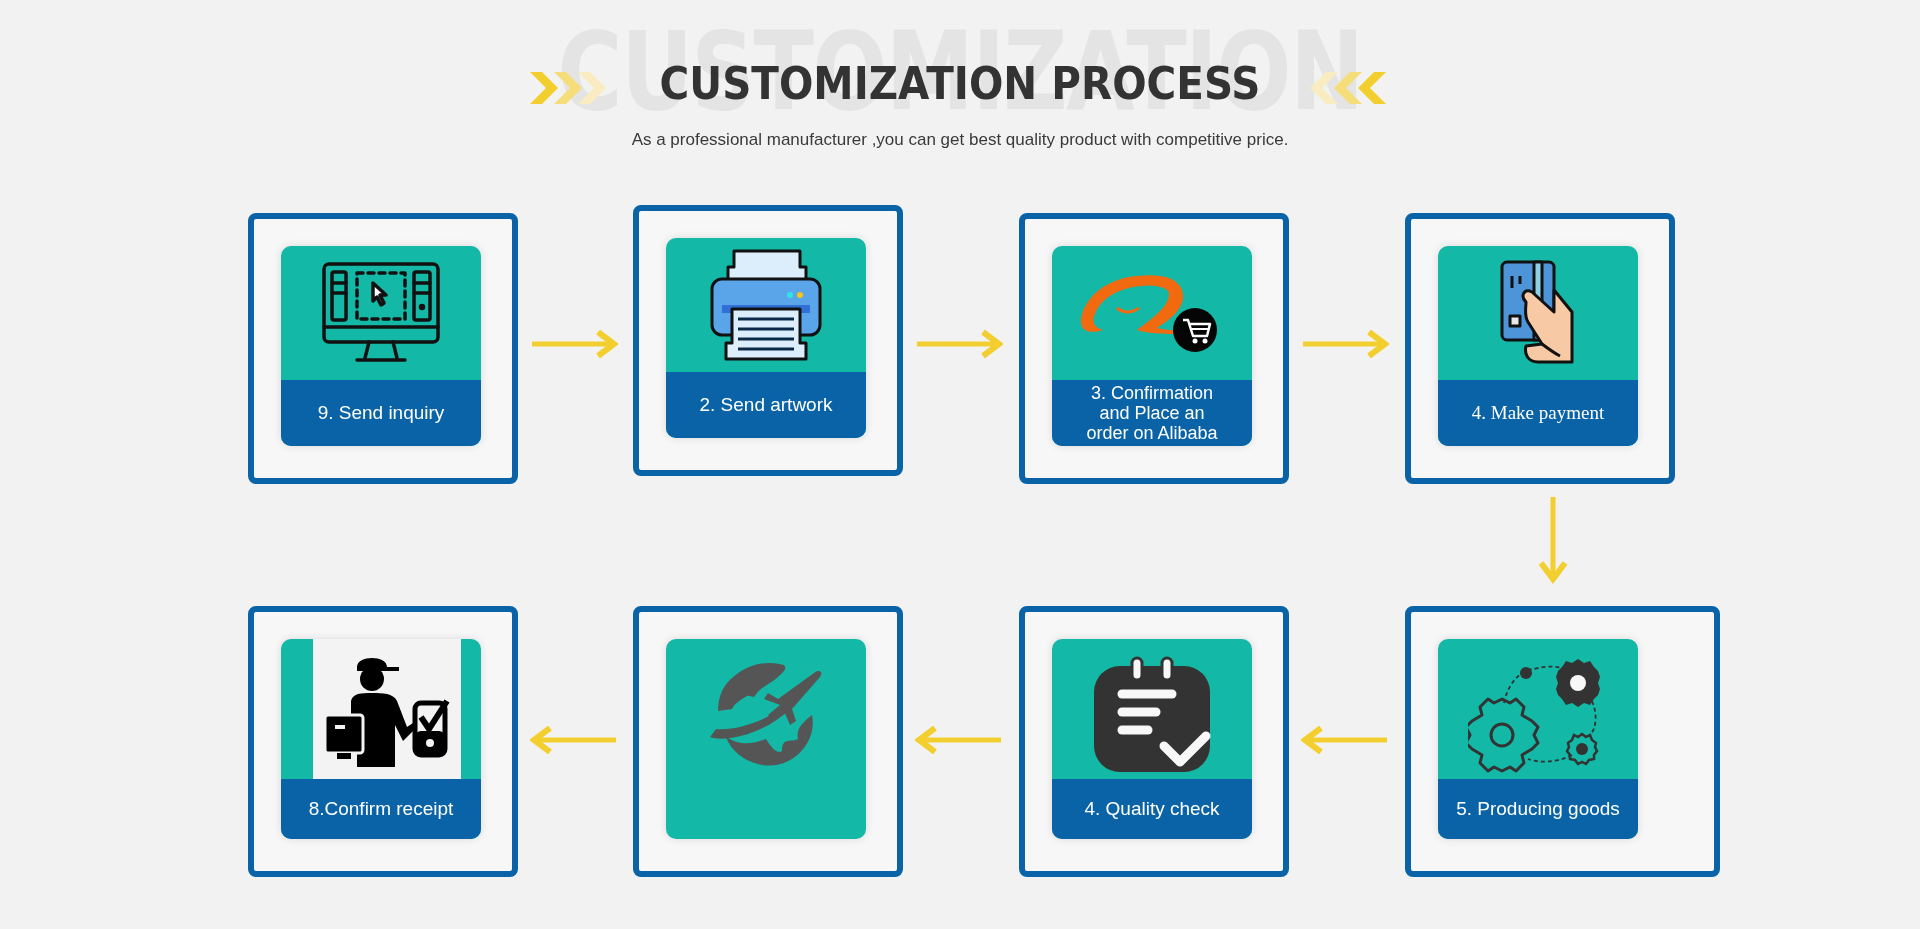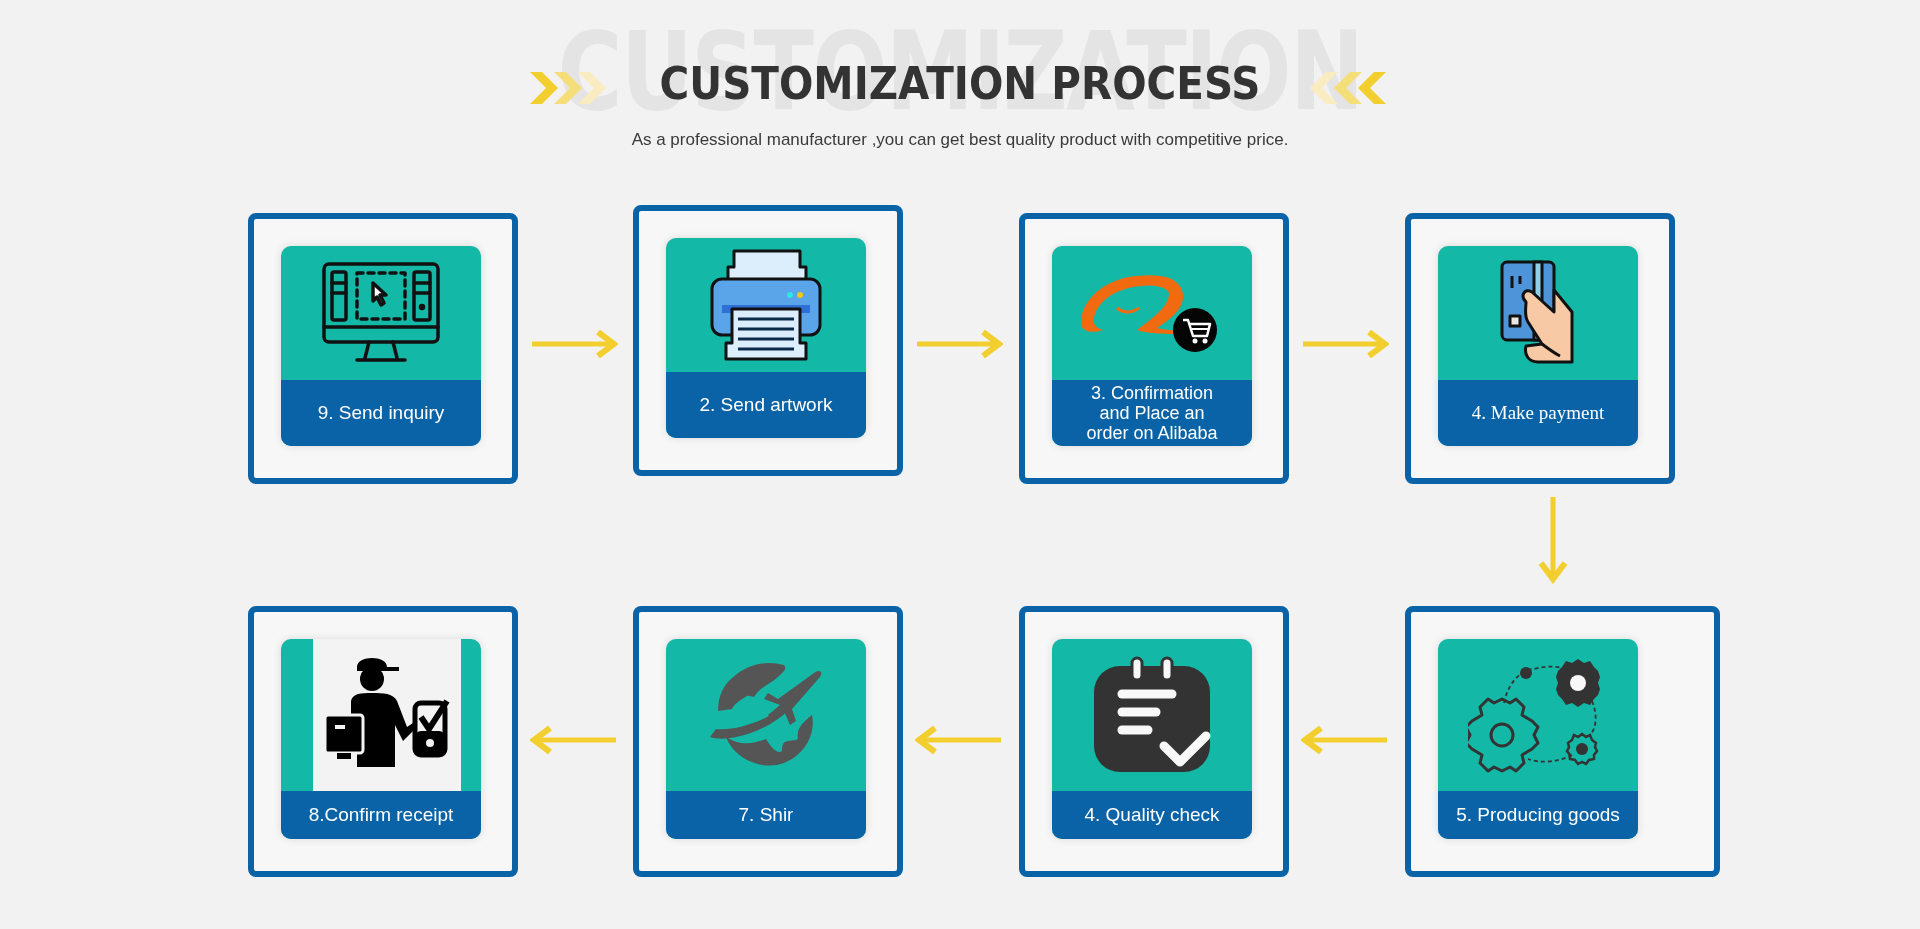--- a/index.html
+++ b/index.html
@@ -6,21 +6,21 @@
   body { width:1920px; height:929px; background:#f2f2f2; position:relative; overflow:hidden; font-family:"Liberation Sans", sans-serif; }
   .watermark { position:absolute; left:0; width:1920px; top:18px; text-align:center; font-family:"DejaVu Sans", sans-serif; font-weight:bold; font-size:108px; letter-spacing:-2px; color:#e4e4e4; transform:scaleX(0.82); transform-origin:center; line-height:1; }
   .title { position:absolute; left:0; width:1920px; top:62px; text-align:center; font-family:"DejaVu Sans", sans-serif; font-weight:bold; font-size:44px; color:#333333; letter-spacing:0px; transform:scaleX(0.92); transform-origin:center; line-height:1; }
   .subtitle { position:absolute; left:0; width:1920px; top:130px; text-align:center; font-size:17px; color:#3a3a3a; }
   .chev { position:absolute; top:68px; width:100px; height:40px; }
   .box { position:absolute; width:258px; height:259px; border:6px solid #0a63a6; border-radius:8px; background:#f7f7f7; box-sizing:content-box; }
   .card { position:absolute; left:27px; top:27px; width:200px; height:200px; border-radius:10px; background:#14b8a6; box-shadow:0 0 8px rgba(0,0,0,0.12); overflow:hidden; }
   .card .icon { position:absolute; left:0; top:0; width:200px; height:134px; display:flex; align-items:center; justify-content:center; }
   .card .label { position:absolute; left:0; bottom:0; width:200px; height:66px; background:#0a63a6; color:#fff; font-size:19px; display:flex; align-items:center; justify-content:center; text-align:center; line-height:20px; }
   .card.r2 .icon { height:152px; }
-  .card.r2 .label { height:48px; }
+  .card.r2 .label { height:60px; }
   .card .label.multi { font-size:18px; line-height:20px; }
   .arrow { position:absolute; }
 </style>
 </head>
 <body>
 
 <div class="watermark">CUSTOMIZATION</div>
 
 <svg class="chev" style="left:528px;" viewBox="0 0 100 40">
   <polygon points="2,4 14,4 30,20 14,36 2,36 18,20" fill="#f2cf2e"></polygon>
@@ -162,21 +162,20 @@
   <div class="card r2">
     <div class="icon">
       <svg width="120" height="112" viewBox="0 0 120 112">
         <path d="M78 6 C50 -2 20 14 14 42 C22 36 36 34 48 38 C54 28 66 24 72 18 C76 14 82 10 78 6 Z" fill="#555"></path>
         <path d="M12 52 C12 36 18 24 30 16 C40 12 58 14 56 24 C52 34 30 40 26 50 Z" fill="#555"></path>
         <path d="M20 78 C28 100 56 112 78 104 C98 96 110 76 106 56 C96 64 90 70 92 80 C84 84 76 78 76 92 C70 96 64 86 60 80 C48 84 36 88 20 78 Z" fill="#555"></path>
         <path d="M4 78 C20 84 60 74 84 50 L90 44 C86 42 84 44 80 46 C60 62 30 72 10 70 Z" fill="#555"></path>
         <path d="M72 40 L108 14 C112 10 118 12 114 18 L86 50 L90 62 L84 66 L78 52 L66 60 L62 56 L74 46 L58 40 L62 34 Z" fill="#555"></path>
       </svg>
     </div>
-    <div class="label">7. Shir</div>
   </div>
 </div>
 
 <svg class="arrow" style="left:915px; top:726px;" width="88" height="28" viewBox="0 0 88 28">
   <line x1="8" y1="14" x2="86" y2="14" stroke="#f2cf2e" stroke-width="5"></line>
   <polyline points="20,2 4,14 20,26" fill="none" stroke="#f2cf2e" stroke-width="6"></polyline>
 </svg>
 
 <div class="box" style="left:1019px; top:606px;">
   <div class="card r2">

